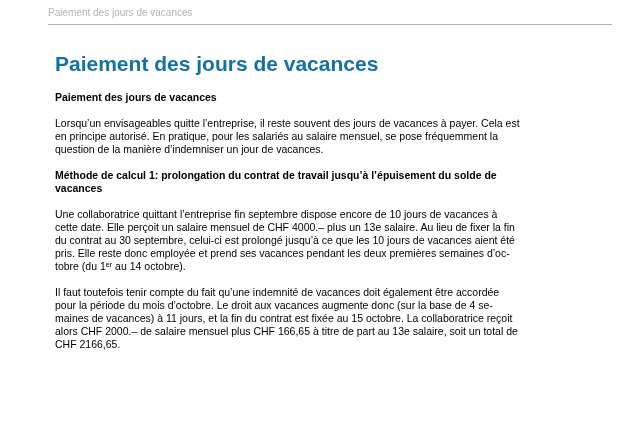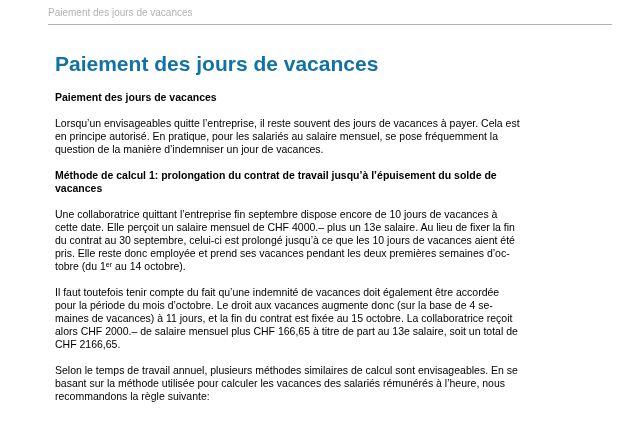--- a/index.html
+++ b/index.html
@@ -69,17 +69,14 @@
 pris. Elle reste donc employée et prend ses vacances pendant les deux premières semaines d’oc-
 tobre (du 1ᵉʳ au 14 octobre).</p>
 
   <p class="block">Il faut toutefois tenir compte du fait qu’une indemnité de vacances doit également être accordée
 pour la période du mois d’octobre. Le droit aux vacances augmente donc (sur la base de 4 se-
 maines de vacances) à 11 jours, et la fin du contrat est fixée au 15 octobre. La collaboratrice reçoit
 alors CHF 2000.– de salaire mensuel plus CHF 166,65 à titre de part au 13e salaire, soit un total de
 CHF 2166,65.</p>
 
 
-  <p class="block">Selon le temps de travail annuel, plusieurs méthodes similaires de calcul sont envisageables. En se
-basant sur la méthode utilisée pour calculer les vacances des salariés rémunérés à l’heure, nous
-recommandons la règle suivante:</p>
 
 </div>
 
 </body></html>

